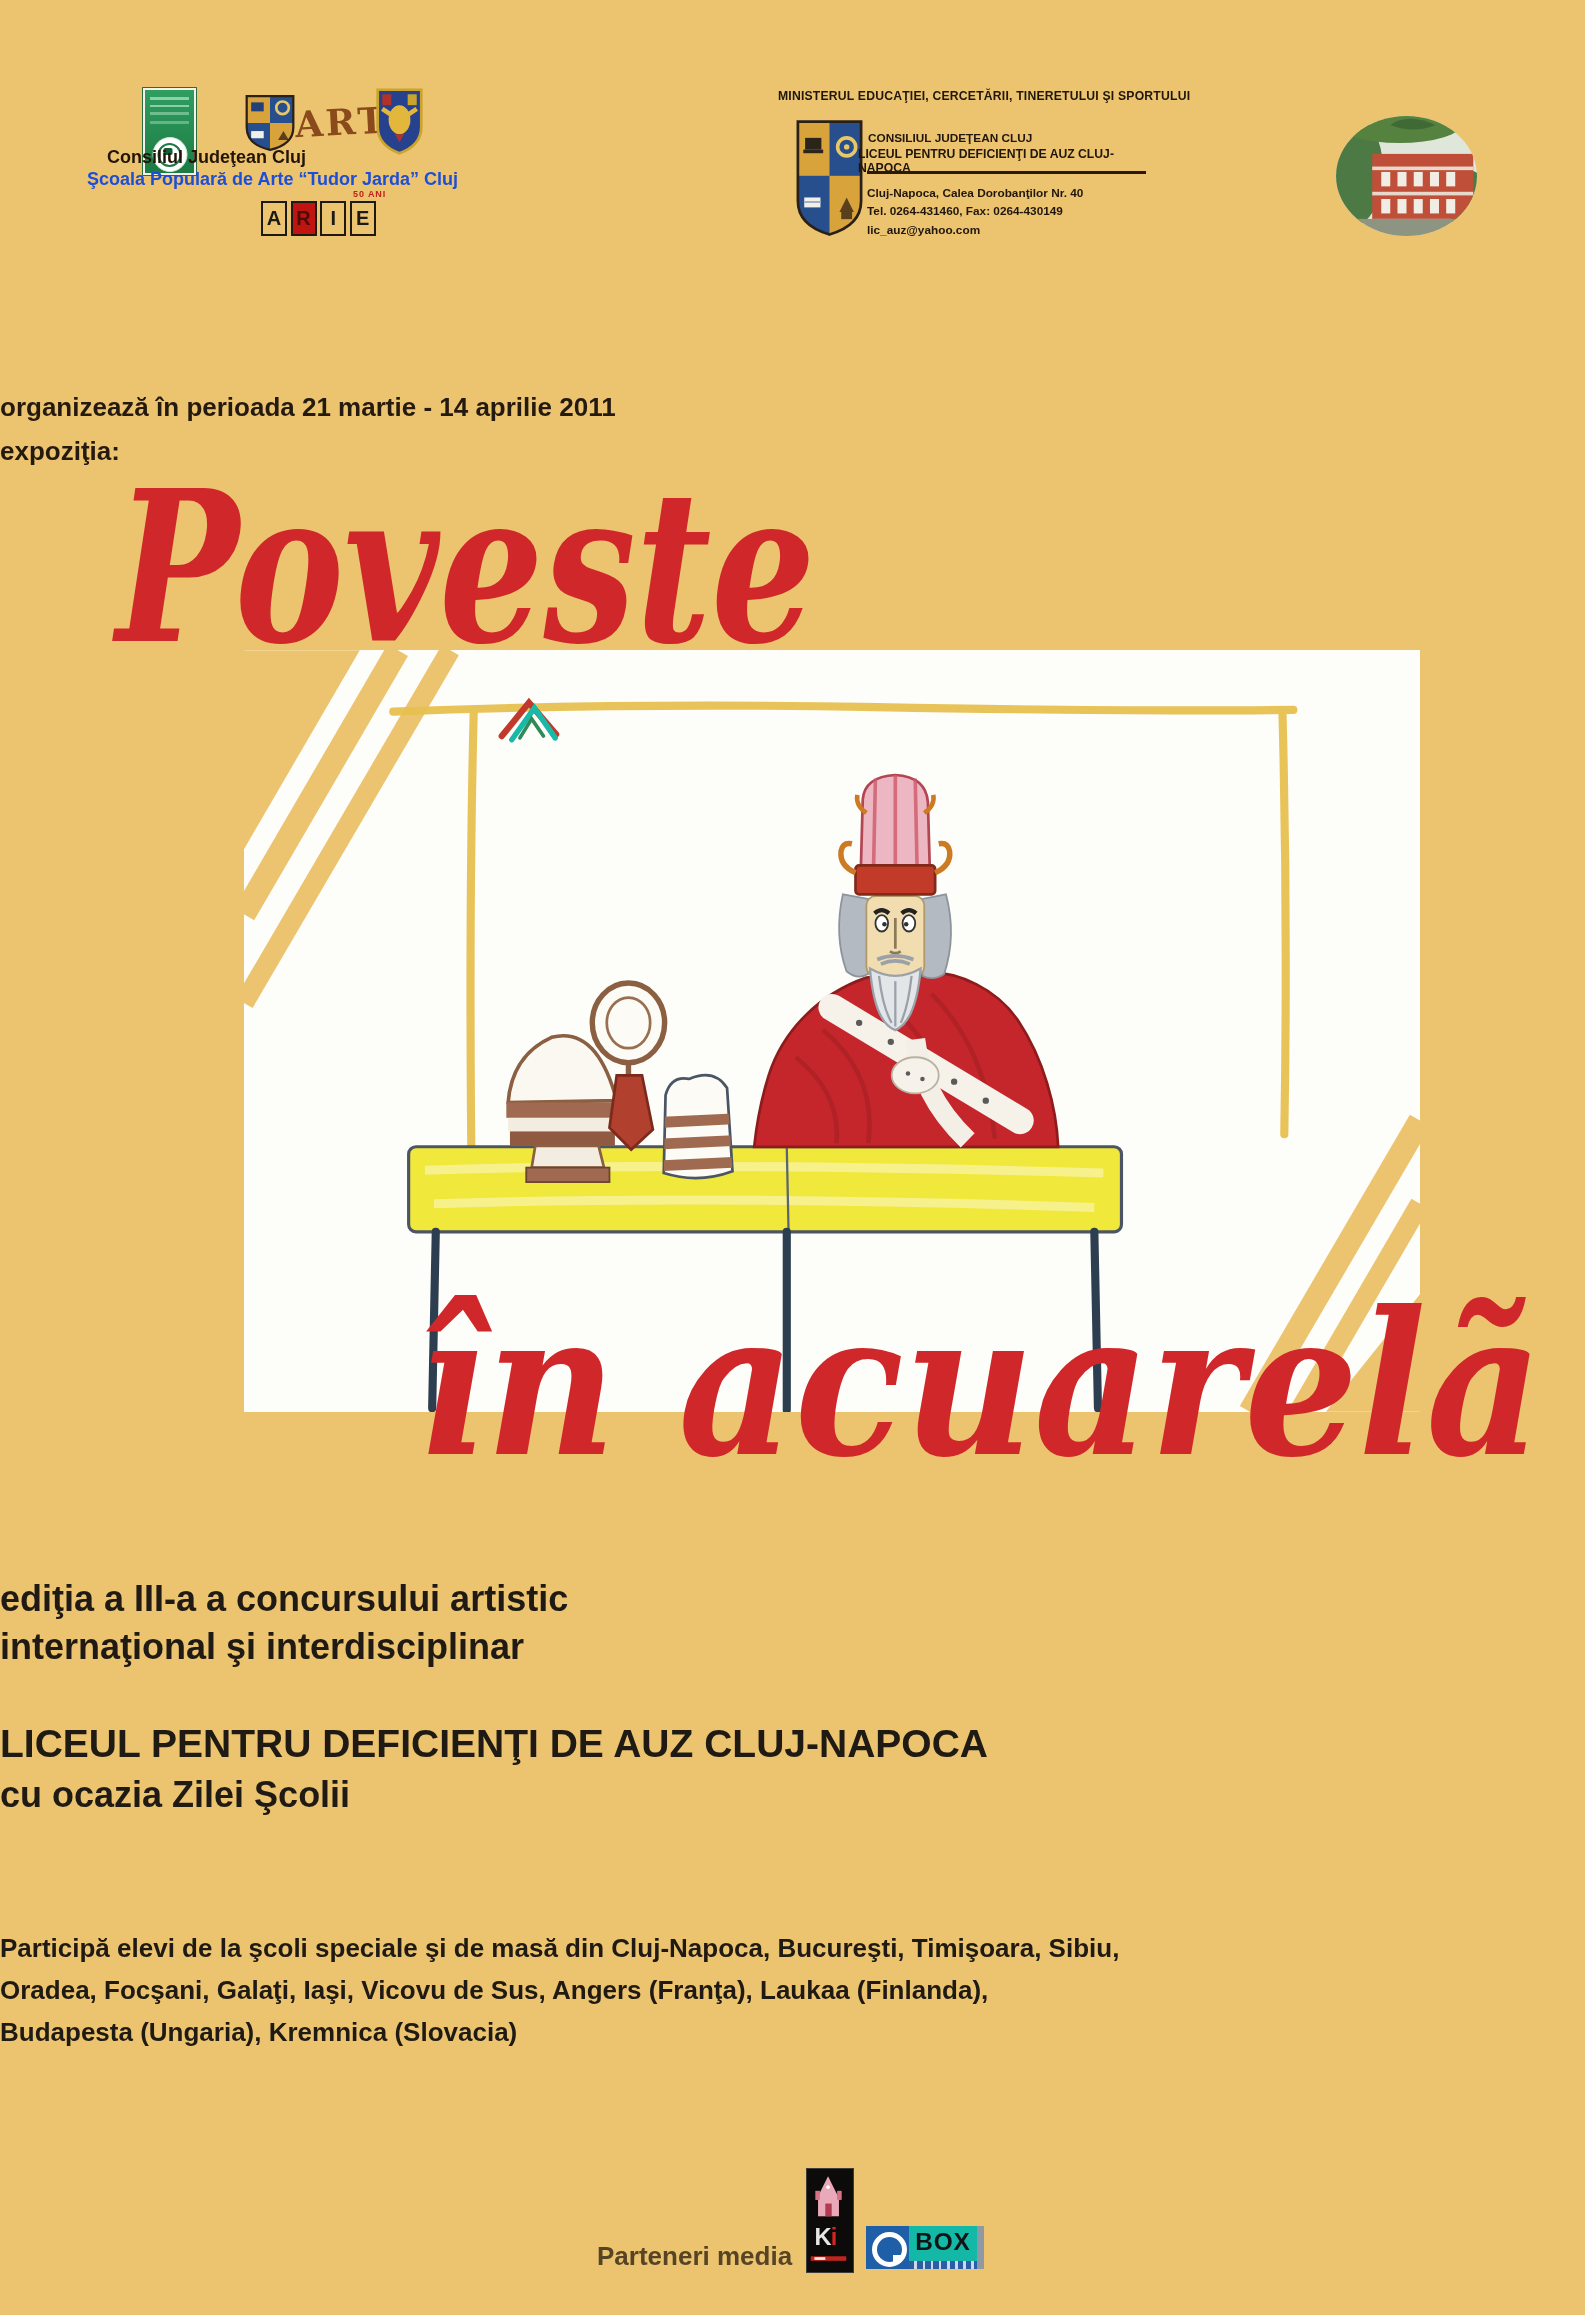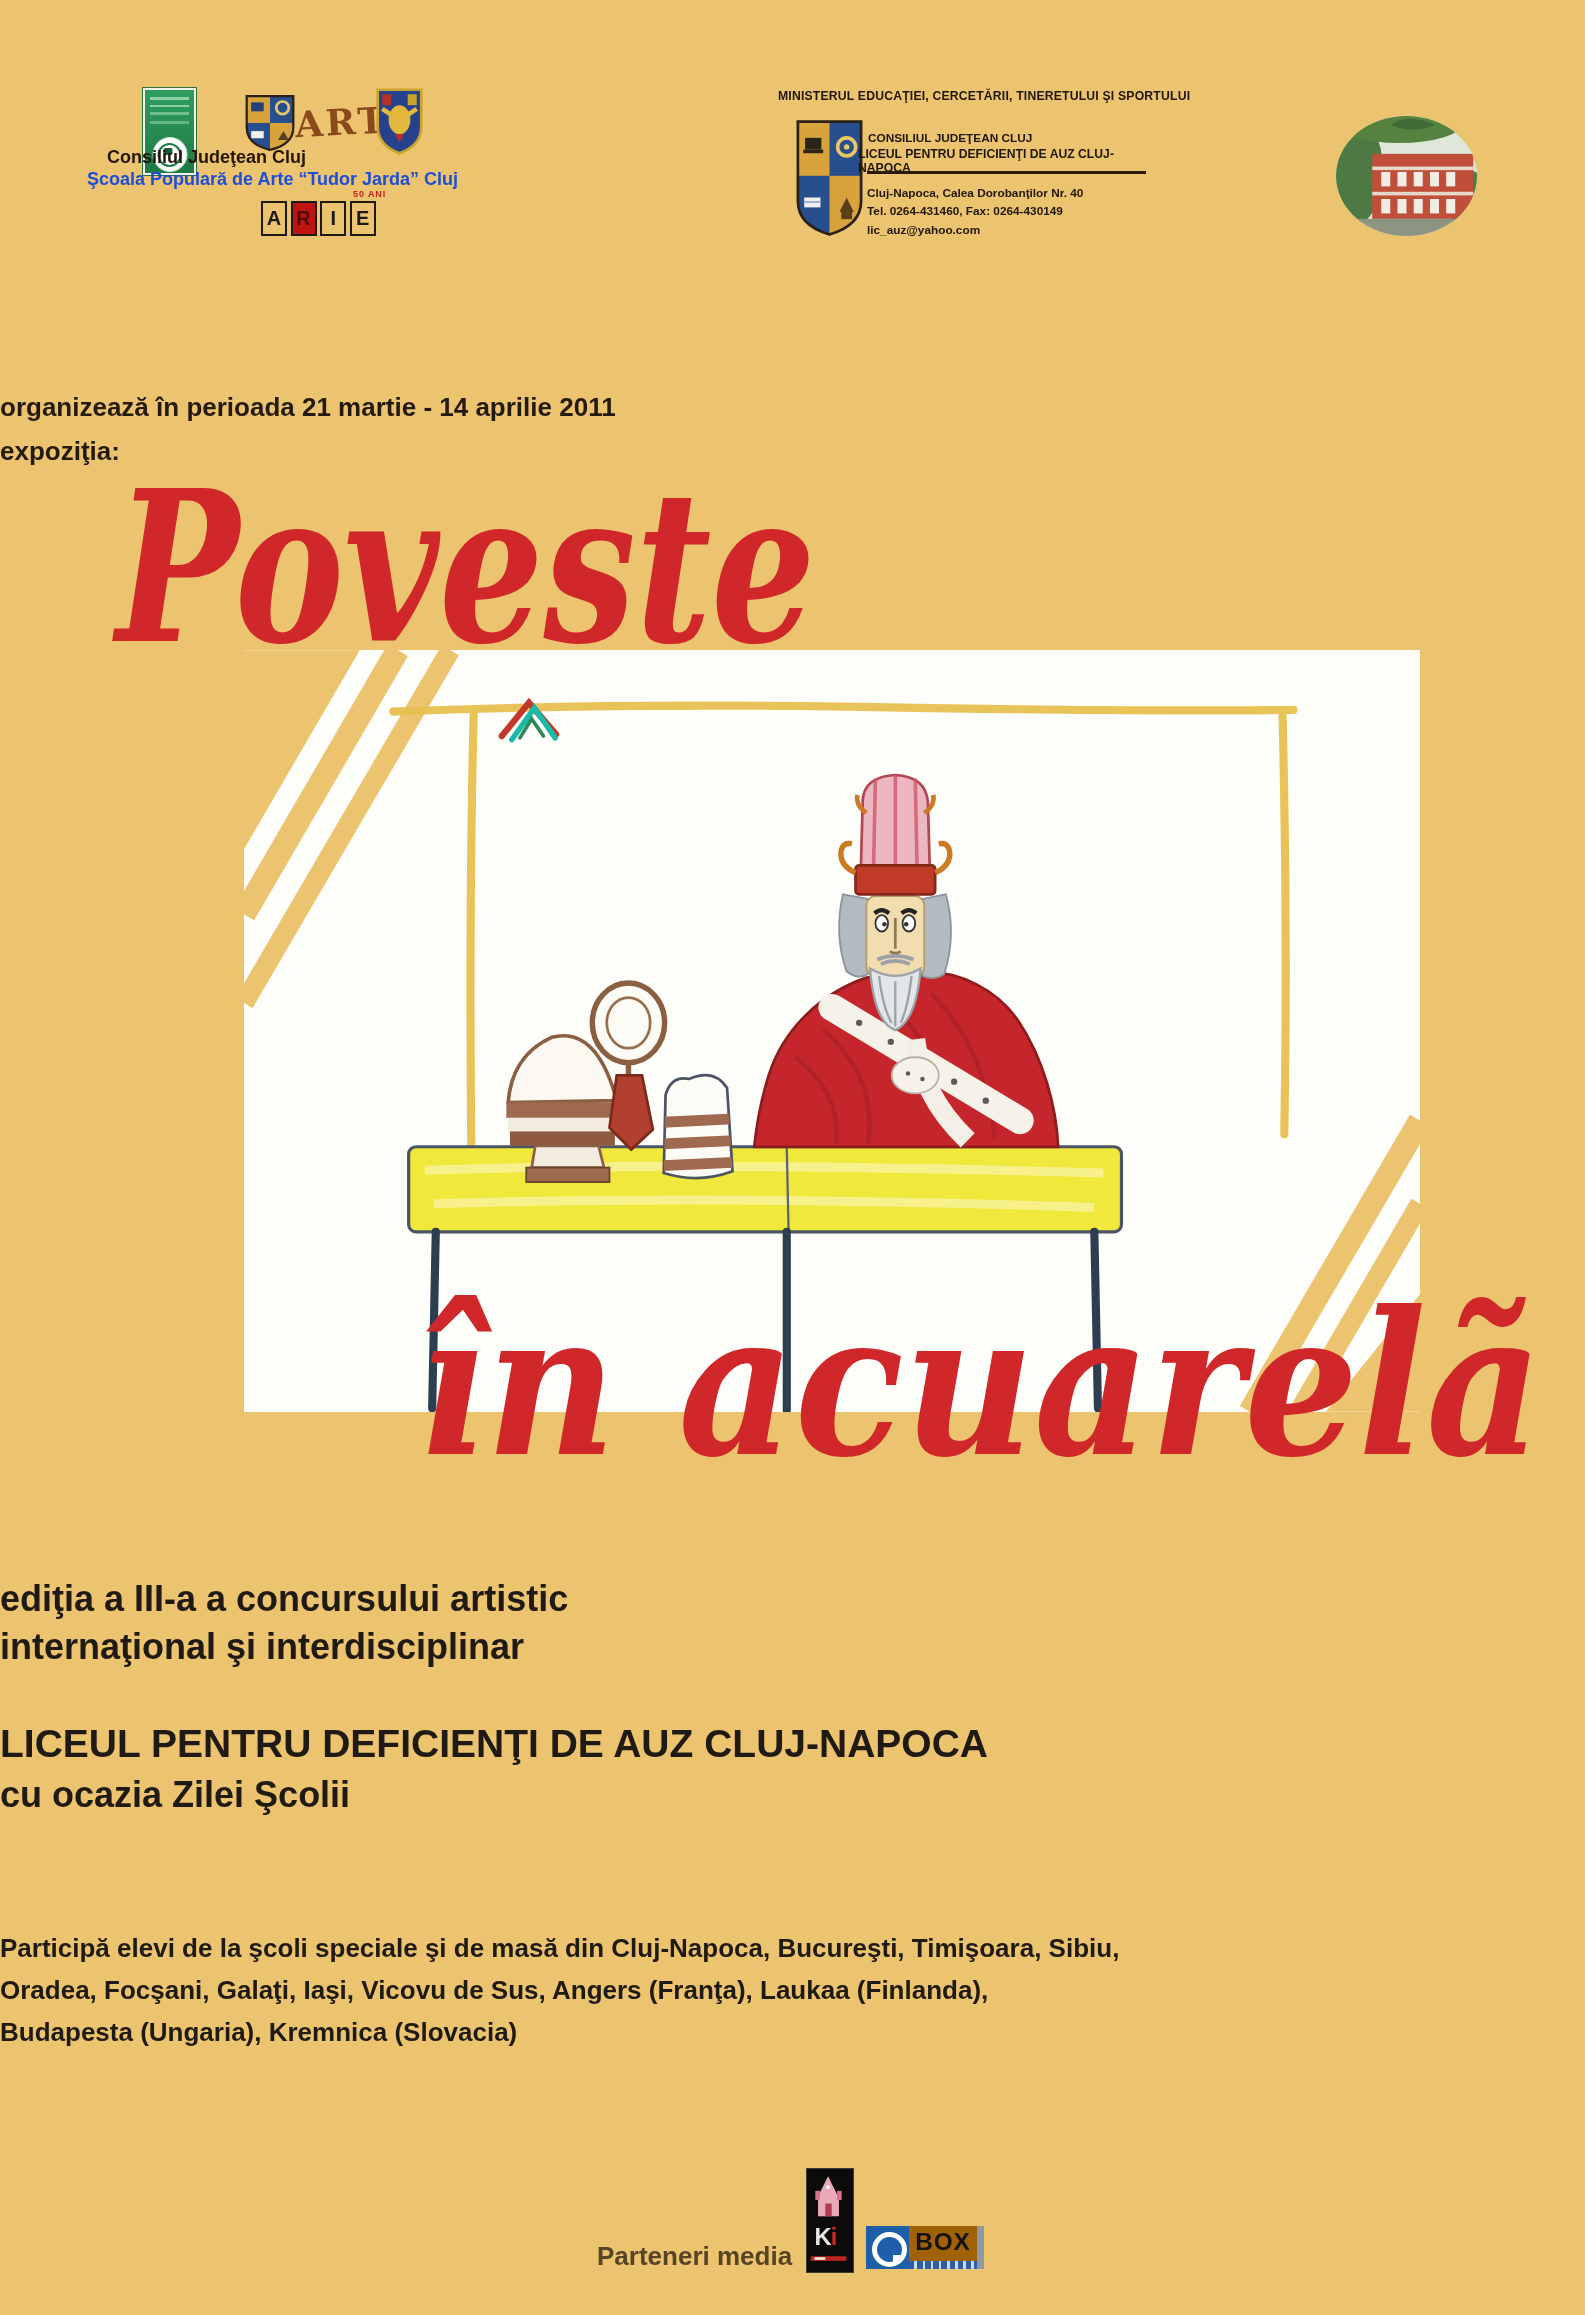--- a/index.html
+++ b/index.html
@@ -57,21 +57,21 @@
   .participants{left:0;top:1927px;width:1586px;font-size:26px;line-height:42px;color:#1f1a13;}
   .vernisaj{left:0;top:2107px;width:1586px;font-size:26px;color:#1f1a13;}
 
   
   .media-label{left:597px;top:2241px;font-size:26px;font-weight:bold;color:#574425;}
   .blk-logo{left:806px;top:2168px;width:46px;height:103px;background:#0d0a0a;border:1.8px solid #3d3d3d;}
   .qbox{left:866px;top:2226px;width:118px;height:43px;display:flex;}
   .qbox .qsq{width:43px;height:43px;background:#1e5fa8;position:relative;}
   .qbox .qring{position:absolute;left:6.3px;top:6.3px;width:25px;height:25px;border:5.4px solid #fff;border-radius:50%;}
   .qbox .qtail{position:absolute;left:27px;top:29px;width:8.1px;height:8.1px;background:#fff;}
-  .qbox .wordwrap{width:68px;height:43px;background:#a16207;position:relative;}
+  .qbox .wordwrap{width:68px;height:43px;background:#14b8a6;position:relative;}
   .qbox .word{position:absolute;left:0;top:1.8px;width:68px;text-align:center;font-size:24.4px;font-weight:bold;
               letter-spacing:0.9px;color:#141414;}
   .qbox .strip{position:absolute;left:0;bottom:0;width:68px;height:8.1px;background:#2a5fa5;
                background-image:repeating-linear-gradient(90deg,#2a5fa5 0 5.4px,#cfd8e8 5.4px 8.1px);}
   .qbox .gray{width:7.2px;height:43px;background:#8e99a3;}
 </style>
 </head>
 <body>
 
 <div class="poster">

